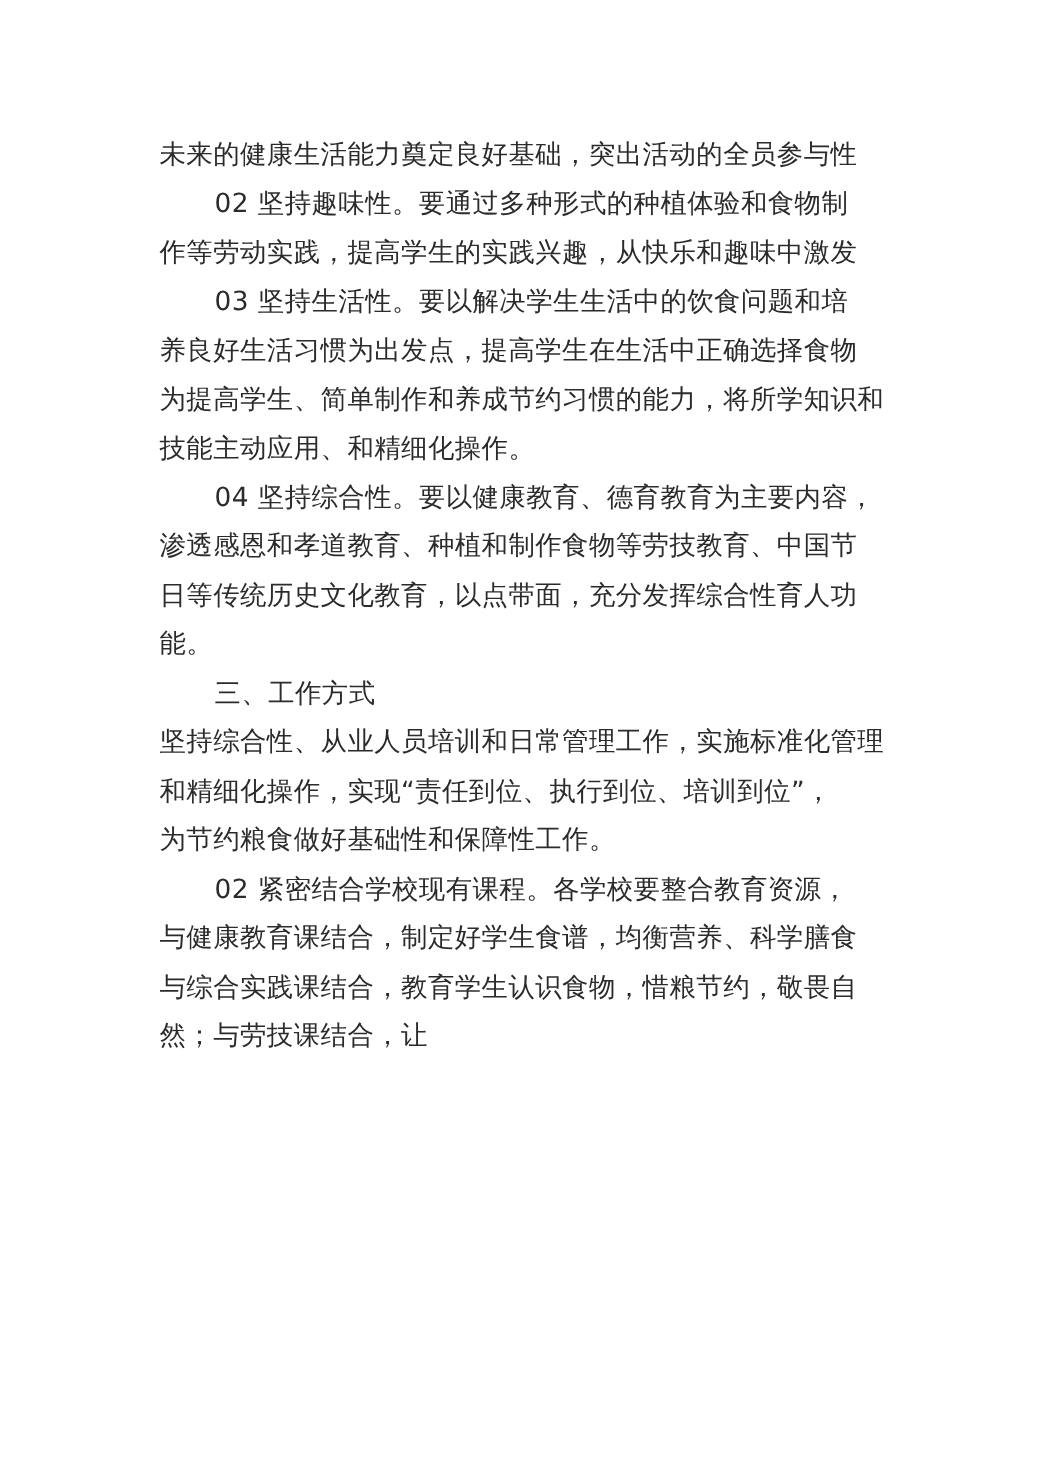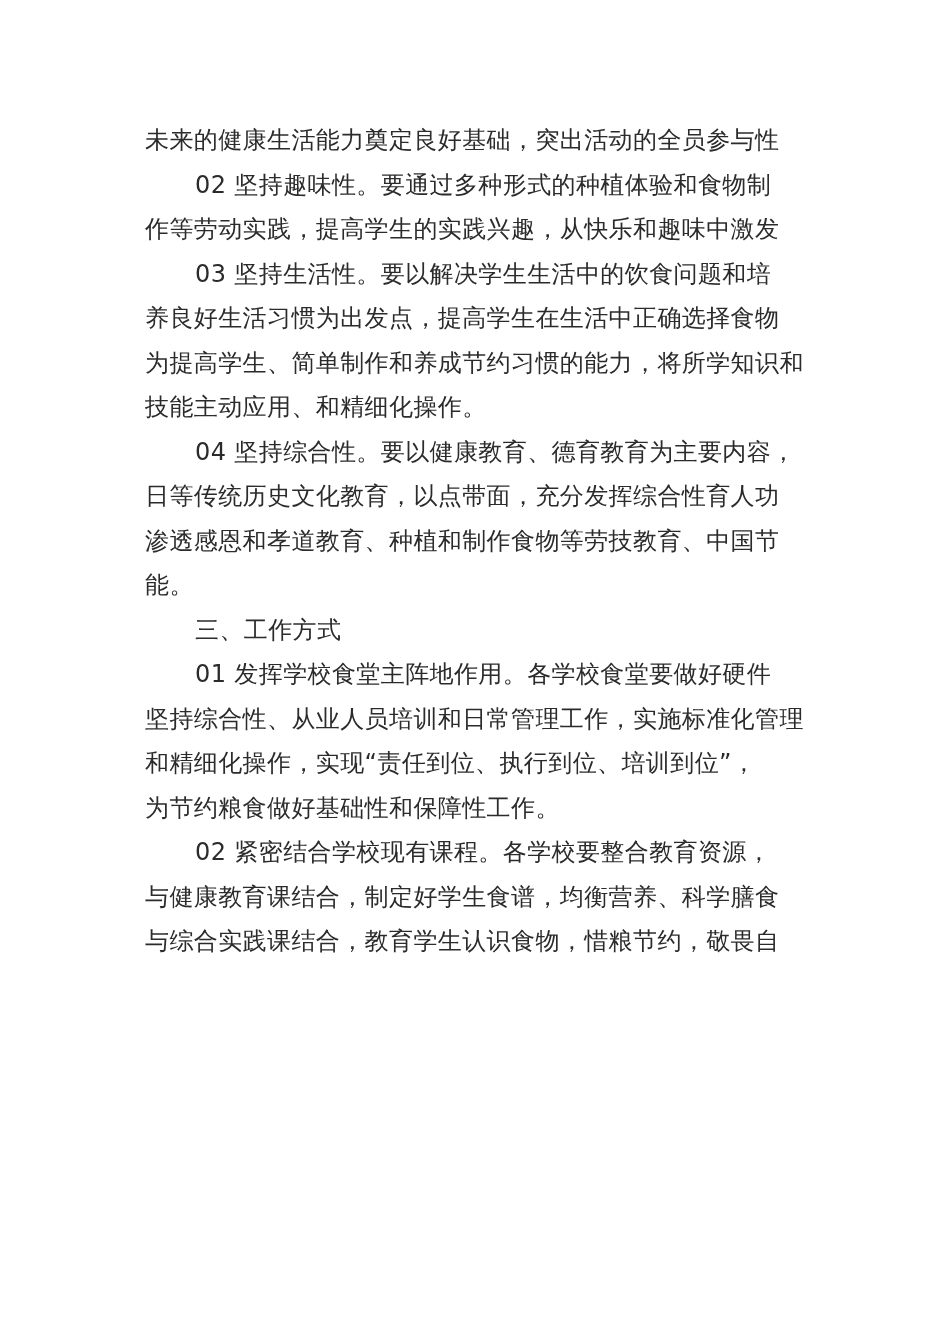--- a/index.html
+++ b/index.html
@@ -37,24 +37,24 @@
 
 <div class="page">
   <div class="line">未来的健康生活能力奠定良好基础，突出活动的全员参与性</div>
   <div class="line indent">02 坚持趣味性。要通过多种形式的种植体验和食物制</div>
   <div class="line">作等劳动实践，提高学生的实践兴趣，从快乐和趣味中激发</div>
   <div class="line indent">03 坚持生活性。要以解决学生生活中的饮食问题和培</div>
   <div class="line">养良好生活习惯为出发点，提高学生在生活中正确选择食物</div>
   <div class="line">为提高学生、简单制作和养成节约习惯的能力，将所学知识和</div>
   <div class="line">技能主动应用、和精细化操作。</div>
   <div class="line indent">04 坚持综合性。要以健康教育、德育教育为主要内容，</div>
+  <div class="line">渗透感恩和孝道教育、种植和制作食物等劳技教育、中国节</div>
   <div class="line">日等传统历史文化教育，以点带面，充分发挥综合性育人功</div>
-  <div class="line">渗透感恩和孝道教育、种植和制作食物等劳技教育、中国节</div>
   <div class="line">能。</div>
   <div class="line indent">三、工作方式</div>
-  <div class="line indent">01 发挥学校食堂主阵地作用。各学校食堂要做好硬件</div>
   <div class="line">坚持综合性、从业人员培训和日常管理工作，实施标准化管理</div>
   <div class="line">和精细化操作，实现“责任到位、执行到位、培训到位”，</div>
   <div class="line">为节约粮食做好基础性和保障性工作。</div>
   <div class="line indent">02 紧密结合学校现有课程。各学校要整合教育资源，</div>
   <div class="line">与健康教育课结合，制定好学生食谱，均衡营养、科学膳食</div>
   <div class="line">与综合实践课结合，教育学生认识食物，惜粮节约，敬畏自</div>
+  <div class="line">然；与劳技课结合，让</div>
 </div>
 
 </body></html>

